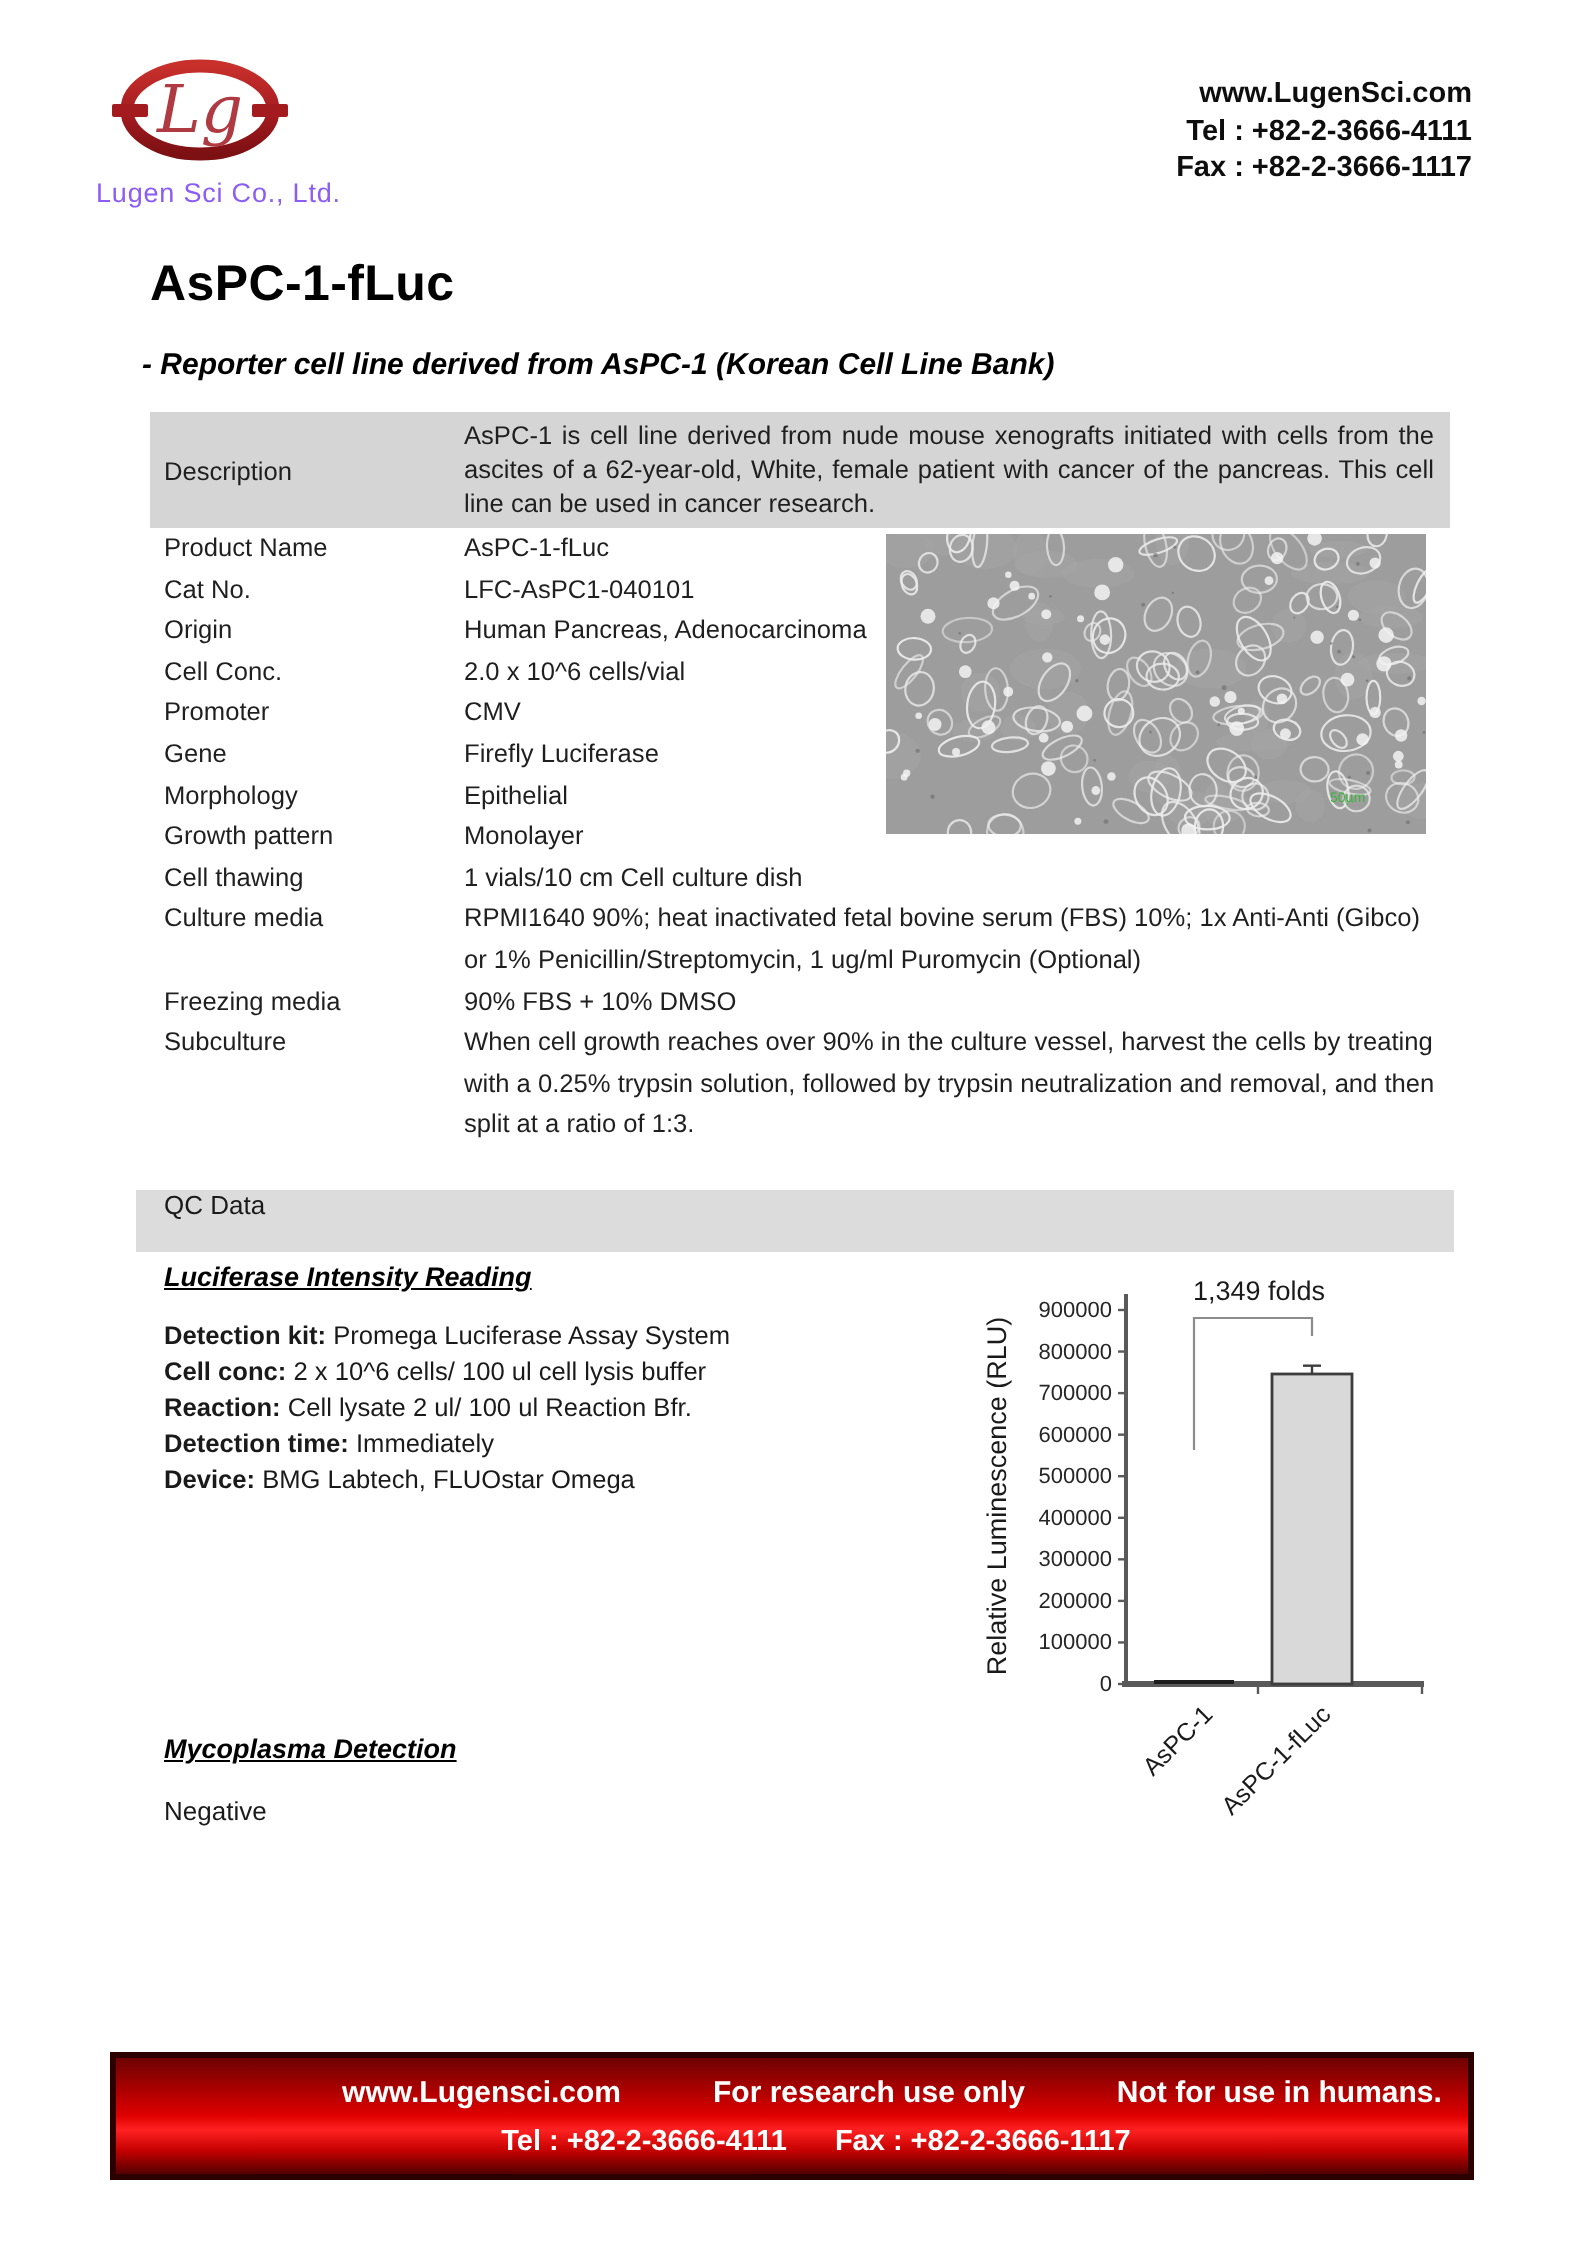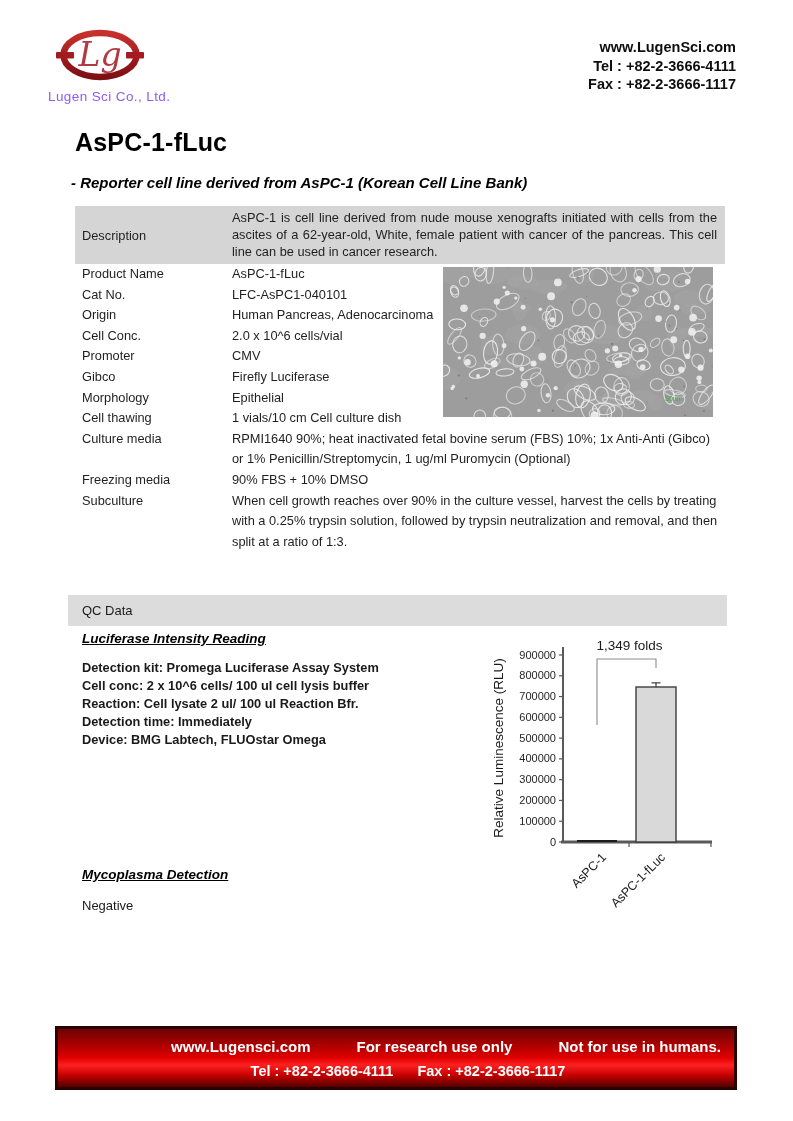--- a/index.html
+++ b/index.html
@@ -20,25 +20,25 @@
   .desc-row{display:flex;background:#d5d5d5;}
   .t-label{flex:0 0 157px;width:157px;padding-left:7px;box-sizing:border-box;}
   .desc-row .t-label{align-self:center;}
   .desc-text{flex:1;padding:3px 8px 4px 0;line-height:17px;text-align:justify;}
   .t-row{display:flex;line-height:20.6px;}
   .t-value{flex:1;padding-right:6px;}
   
   .micrograph{position:absolute;left:443px;top:267px;width:270px;height:150px;}
   
   .qc-bar{position:absolute;left:68px;top:595px;width:659px;height:31px;background:#dcdcdc;
-    display:flex;align-items:center;padding-left:14px;box-sizing:border-box;font-size:13px;color:#1a1a1a;}
+    display:flex;align-items:flex-start;padding-left:14px;box-sizing:border-box;font-size:13px;color:#1a1a1a;}
   .luc-heading,.myco-heading{position:absolute;left:82px;font-size:13.5px;font-weight:700;font-style:italic;text-decoration:underline;color:#000;}
   .luc-heading{top:631px;}
   .myco-heading{top:867px;}
-  .qc-details{position:absolute;left:82px;top:659px;font-size:12.8px;line-height:18px;color:#1a1a1a;font-weight:bold;}
+  .qc-details{position:absolute;left:82px;top:659px;font-size:12.8px;line-height:18px;color:#1a1a1a;}
   .myco-result{position:absolute;left:82px;top:898px;font-size:13px;text-align:right;}
   .chart{position:absolute;left:445px;top:626px;}
   
   .footer{position:absolute;left:55px;top:1026px;width:682px;height:64px;box-sizing:border-box;
     border:3px solid #2d0000;color:#fff;font-weight:700;
     background:linear-gradient(180deg,#6e0303 0%,#a80000 26%,#e00000 50%,#ff2121 62%,#c40000 80%,#530000 100%);}
   .f-line1{display:flex;justify-content:center;gap:46px;padding-left:100px;margin-top:9px;font-size:15px;white-space:nowrap;}
   .f-line2{display:flex;justify-content:center;gap:24px;padding-left:24px;margin-top:8px;font-size:14.5px;white-space:nowrap;}
 </style>
 </head>
@@ -92,26 +92,30 @@
         </div>
         <div class="t-row">
           <div class="t-label">Cell Conc.</div>
           <div class="t-value">2.0 x 10^6 cells/vial</div>
         </div>
         <div class="t-row">
           <div class="t-label">Promoter</div>
           <div class="t-value">CMV</div>
         </div>
         <div class="t-row">
-          <div class="t-label">Gibco</div>
+          <div class="t-label">Gene</div>
           <div class="t-value">Firefly Luciferase</div>
         </div>
         <div class="t-row">
           <div class="t-label">Morphology</div>
           <div class="t-value">Epithelial</div>
+        </div>
+        <div class="t-row">
+          <div class="t-label">Growth pattern</div>
+          <div class="t-value">Monolayer</div>
         </div>
         <div class="t-row">
           <div class="t-label">Cell thawing</div>
           <div class="t-value">1 vials/10 cm Cell culture dish</div>
         </div>
         <div class="t-row">
           <div class="t-label">Culture media</div>
           <div class="t-value">RPMI1640 90%; heat inactivated fetal bovine serum (FBS) 10%; 1x Anti-Anti (Gibco) or 1% Penicillin/Streptomycin, 1 ug/ml Puromycin (Optional)</div>
         </div>
         <div class="t-row">

